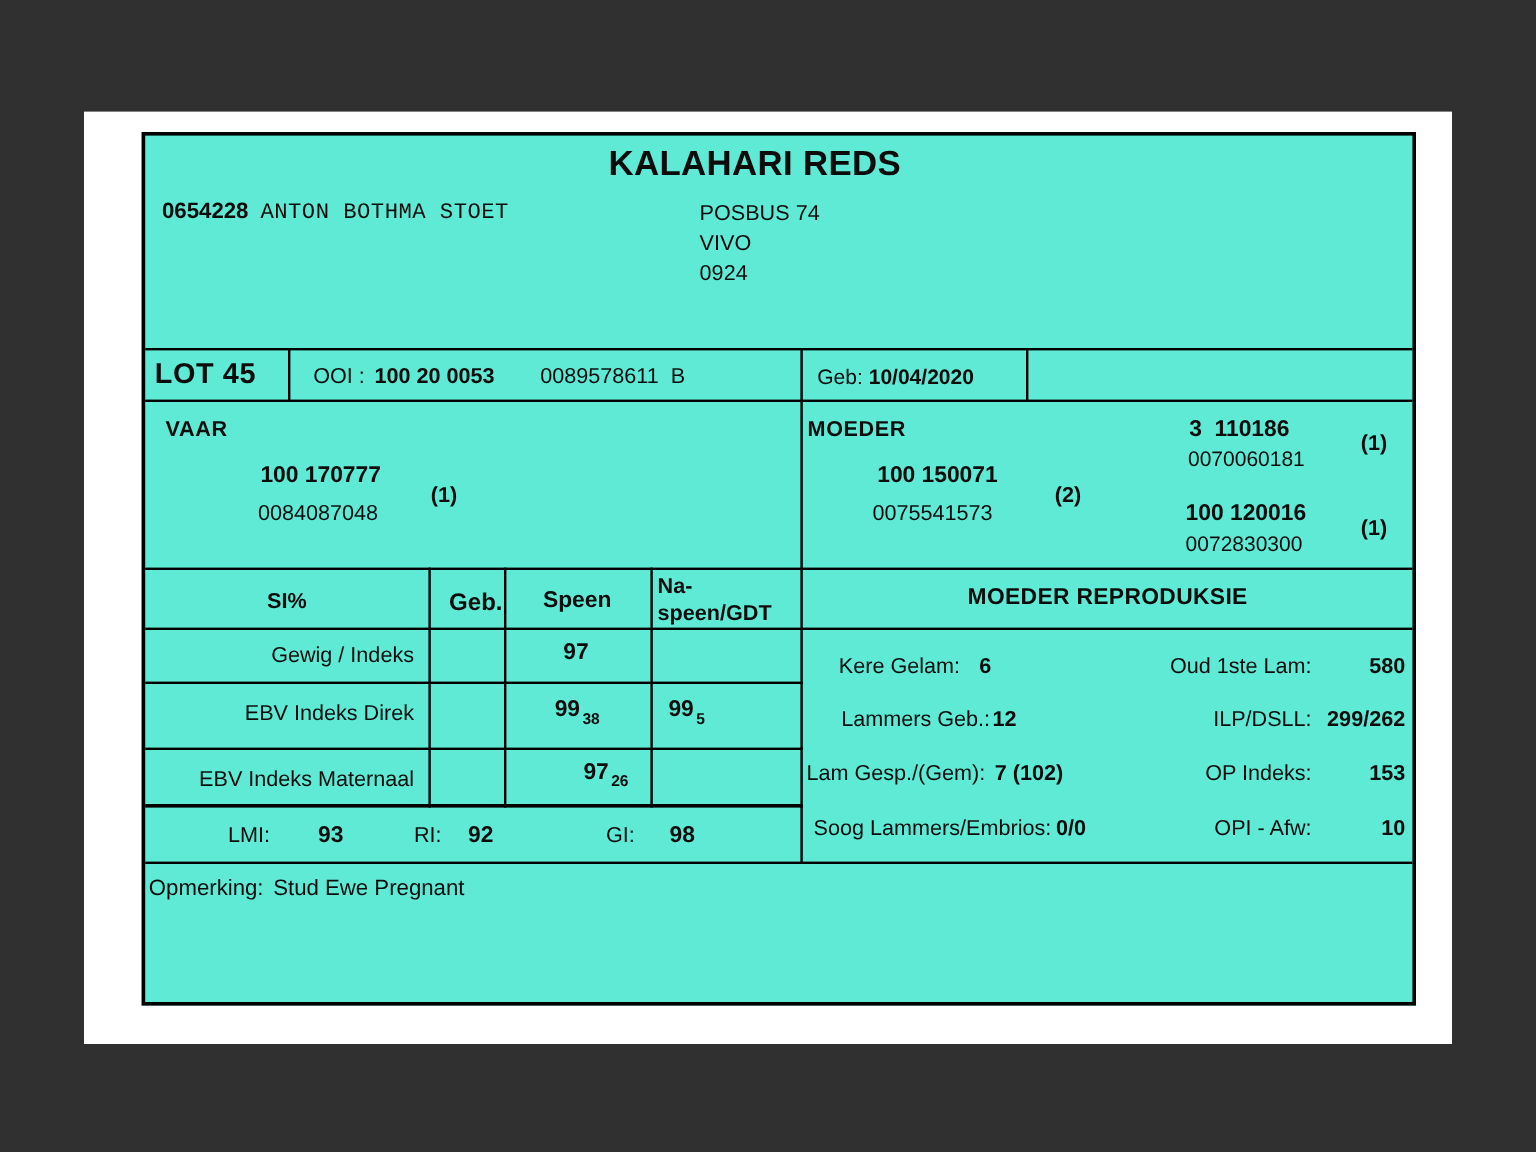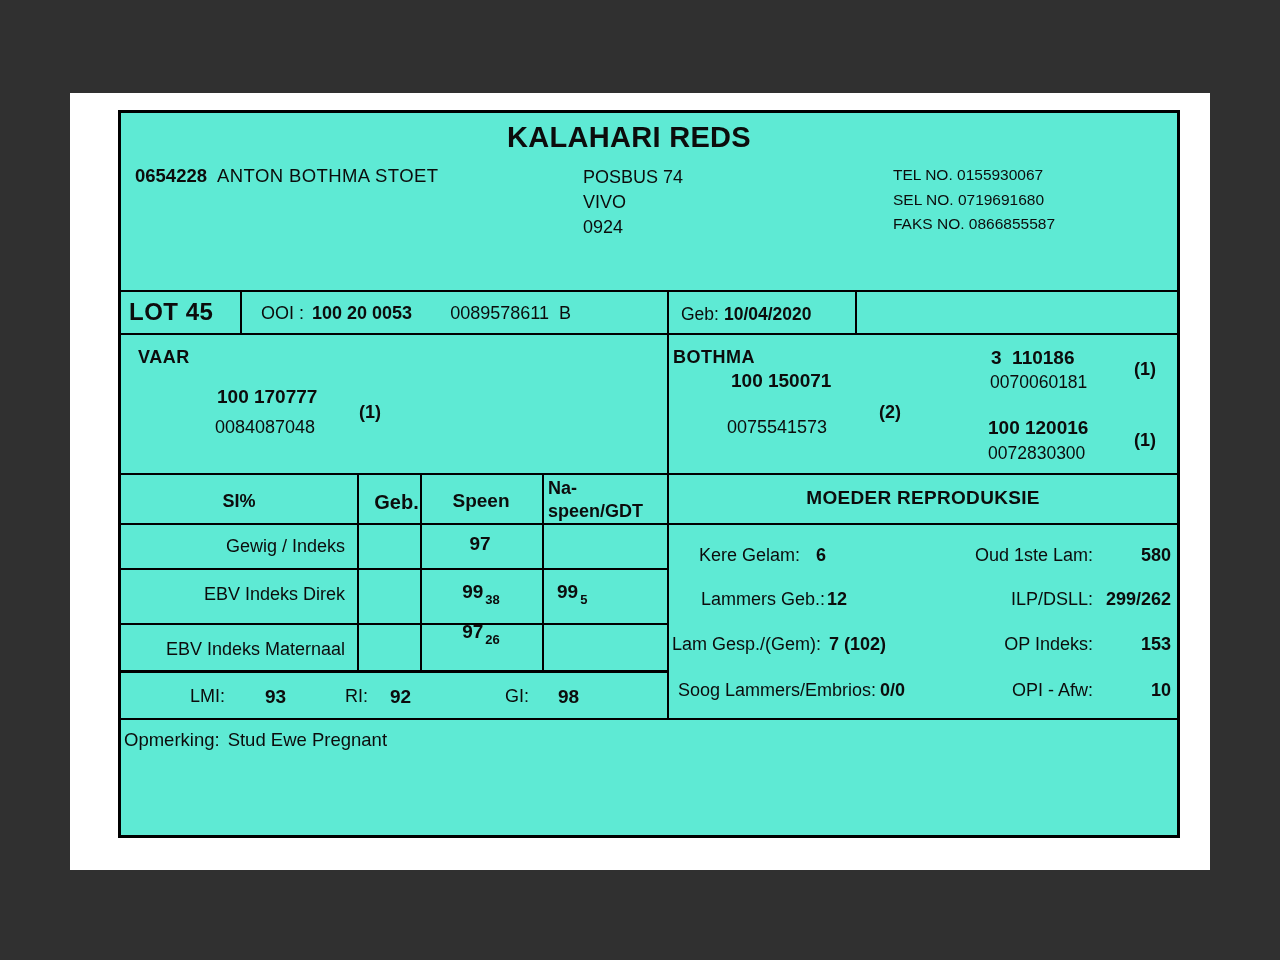--- a/index.html
+++ b/index.html
@@ -19,21 +19,21 @@
     border:3px solid #000; box-sizing:border-box; background:#5eead4;
   }
   .abs { position:absolute; white-space:nowrap; }
   .b { font-weight:bold; }
   .pre { white-space:pre; }
   .ln { position:absolute; background:#000; }
 
   
   .title { left:0; width:1016px; top:8px; text-align:center; font-size:29px; font-weight:bold; letter-spacing:0.3px; }
   .breeder { left:14px; top:52px; font-size:18.5px; }
-  .breeder-name { margin-left:10px; letter-spacing:0.4px; }
+  .breeder-name { margin-left:10px; letter-spacing:0.4px;font-family:Liberation Mono, monospace; }
   .address { left:462px; top:52px; font-size:18px; line-height:25px; }
   .contacts { left:772px; top:50px; font-size:15.5px; line-height:24.5px; }
 
   
   .lot-label { left:8px; top:185px; font-size:24px; font-weight:bold; letter-spacing:0.5px; }
   .ooi-group { left:140px; top:190px; font-size:18px; }
   .ooi-number { font-weight:bold; margin-left:8px; }
   .ooi-reg { margin-left:38px; white-space:pre; }
   .geb-group { left:560px; top:191px; font-size:17.5px; }
   .geb-value { font-weight:bold; margin-left:5px; }
@@ -43,21 +43,21 @@
   .dek-value { font-weight:bold; margin-left:5px; }
   .reg-label { margin-left:27px; }
   .reg-value { font-weight:bold; margin-left:5px; }
 
   
   .vaar-heading { left:17px; top:234px; font-size:18px; font-weight:bold; letter-spacing:0.5px; }
   .vaar-number { left:96px; top:273px; font-size:19px; font-weight:bold; }
   .vaar-reg { left:94px; top:304px; font-size:18px; }
   .vaar-note { left:238px; top:289px; font-size:18px; font-weight:bold; }
   .moeder-heading { left:552px; top:234px; font-size:18px; font-weight:bold; letter-spacing:0.5px; }
-  .moeder-number { left:610px; top:257px; font-size:19px; font-weight:bold; }
+  .moeder-number { left:610px; top:273px; font-size:19px; font-weight:bold; }
   .moeder-reg { left:606px; top:304px; font-size:18px; }
   .moeder-note { left:758px; top:289px; font-size:18px; font-weight:bold; }
   .dam1-number { left:870px; top:234px; font-size:19px; font-weight:bold; }
   .dam1-reg { left:869px; top:259px; font-size:17.5px; }
   .dam1-note { left:1013px; top:246px; font-size:18px; font-weight:bold; }
   .dam2-number { left:867px; top:304px; font-size:19px; font-weight:bold; }
   .dam2-reg { left:867px; top:330px; font-size:17.5px; }
   .dam2-note { left:1013px; top:317px; font-size:18px; font-weight:bold; }
 
   
@@ -65,21 +65,21 @@
   .th-geb { left:236px; width:79px; top:378px; text-align:center; font-size:20px; font-weight:bold; }
   .th-speen { left:299px; width:122px; top:377px; text-align:center; font-size:19px; font-weight:bold; }
   .th-naspeen { left:427px; top:364px; font-size:18px; font-weight:bold; line-height:23px; white-space:nowrap; }
   .row-label { width:224px; text-align:right; font-size:18px; left:0; }
   .r1-label { top:423px; }
   .r2-label { top:471px; }
   .r3-label { top:526px; }
   .cell-val { left:299px; width:122px; text-align:center; font-size:19px; font-weight:bold; }
   .r1-speen { top:420px; }
   .r2-speen { top:468px; }
-  .r3-speen { top:508px; }
+  .r3-speen { top:520px;padding-left:24px; }
   .cell-val2 { left:436px; width:110px; text-align:left; font-size:19px; font-weight:bold; }
   .r2-naspeen { top:468px; }
   .sub { font-size:13px; font-weight:bold; position:relative; top:6px; margin-left:2px; }
 
   
   .indices { left:0; top:573px; width:546px; height:30px; font-size:18px; }
   .indices span { position:absolute; white-space:nowrap;text-align:right; }
   .lmi-label { left:69px; }
   .lmi-value { left:144px; font-weight:bold; font-size:19px; }
   .ri-label  { left:224px; }
@@ -131,40 +131,35 @@
 
     <div class="abs title">KALAHARI REDS</div>
     <div class="abs breeder">
       <span class="b">0654228</span><span class="breeder-name">ANTON BOTHMA STOET</span>
     </div>
     <div class="abs address">
       <div>POSBUS 74</div>
       <div>VIVO</div>
       <div>0924</div>
     </div>
-    <div class="abs contacts">
-      <div>TEL NO. 0155930067</div>
-      <div>SEL NO. 0719691680</div>
-      <div>FAKS NO. 0866855587</div>
-    </div>
 
     <div class="abs lot-label">LOT 45</div>
     <div class="abs ooi-group">
       <span>OOI :</span><span class="ooi-number">100 20 0053</span><span class="ooi-reg">0089578611  B</span>
     </div>
     <div class="abs geb-group">
       <span>Geb:</span><span class="geb-value">10/04/2020</span>
     </div>
 
     <div class="abs vaar-heading">VAAR</div>
     <div class="abs vaar-number">100 170777</div>
     <div class="abs vaar-reg">0084087048</div>
     <div class="abs vaar-note">(1)</div>
 
-    <div class="abs moeder-heading">BOTHMA</div>
+    <div class="abs moeder-heading">MOEDER</div>
     <div class="abs moeder-number">100 150071</div>
     <div class="abs moeder-reg">0075541573</div>
     <div class="abs moeder-note">(2)</div>
     <div class="abs dam1-number pre">3  110186</div>
     <div class="abs dam1-reg">0070060181</div>
     <div class="abs dam1-note">(1)</div>
     <div class="abs dam2-number">100 120016</div>
     <div class="abs dam2-reg">0072830300</div>
     <div class="abs dam2-note">(1)</div>
 

